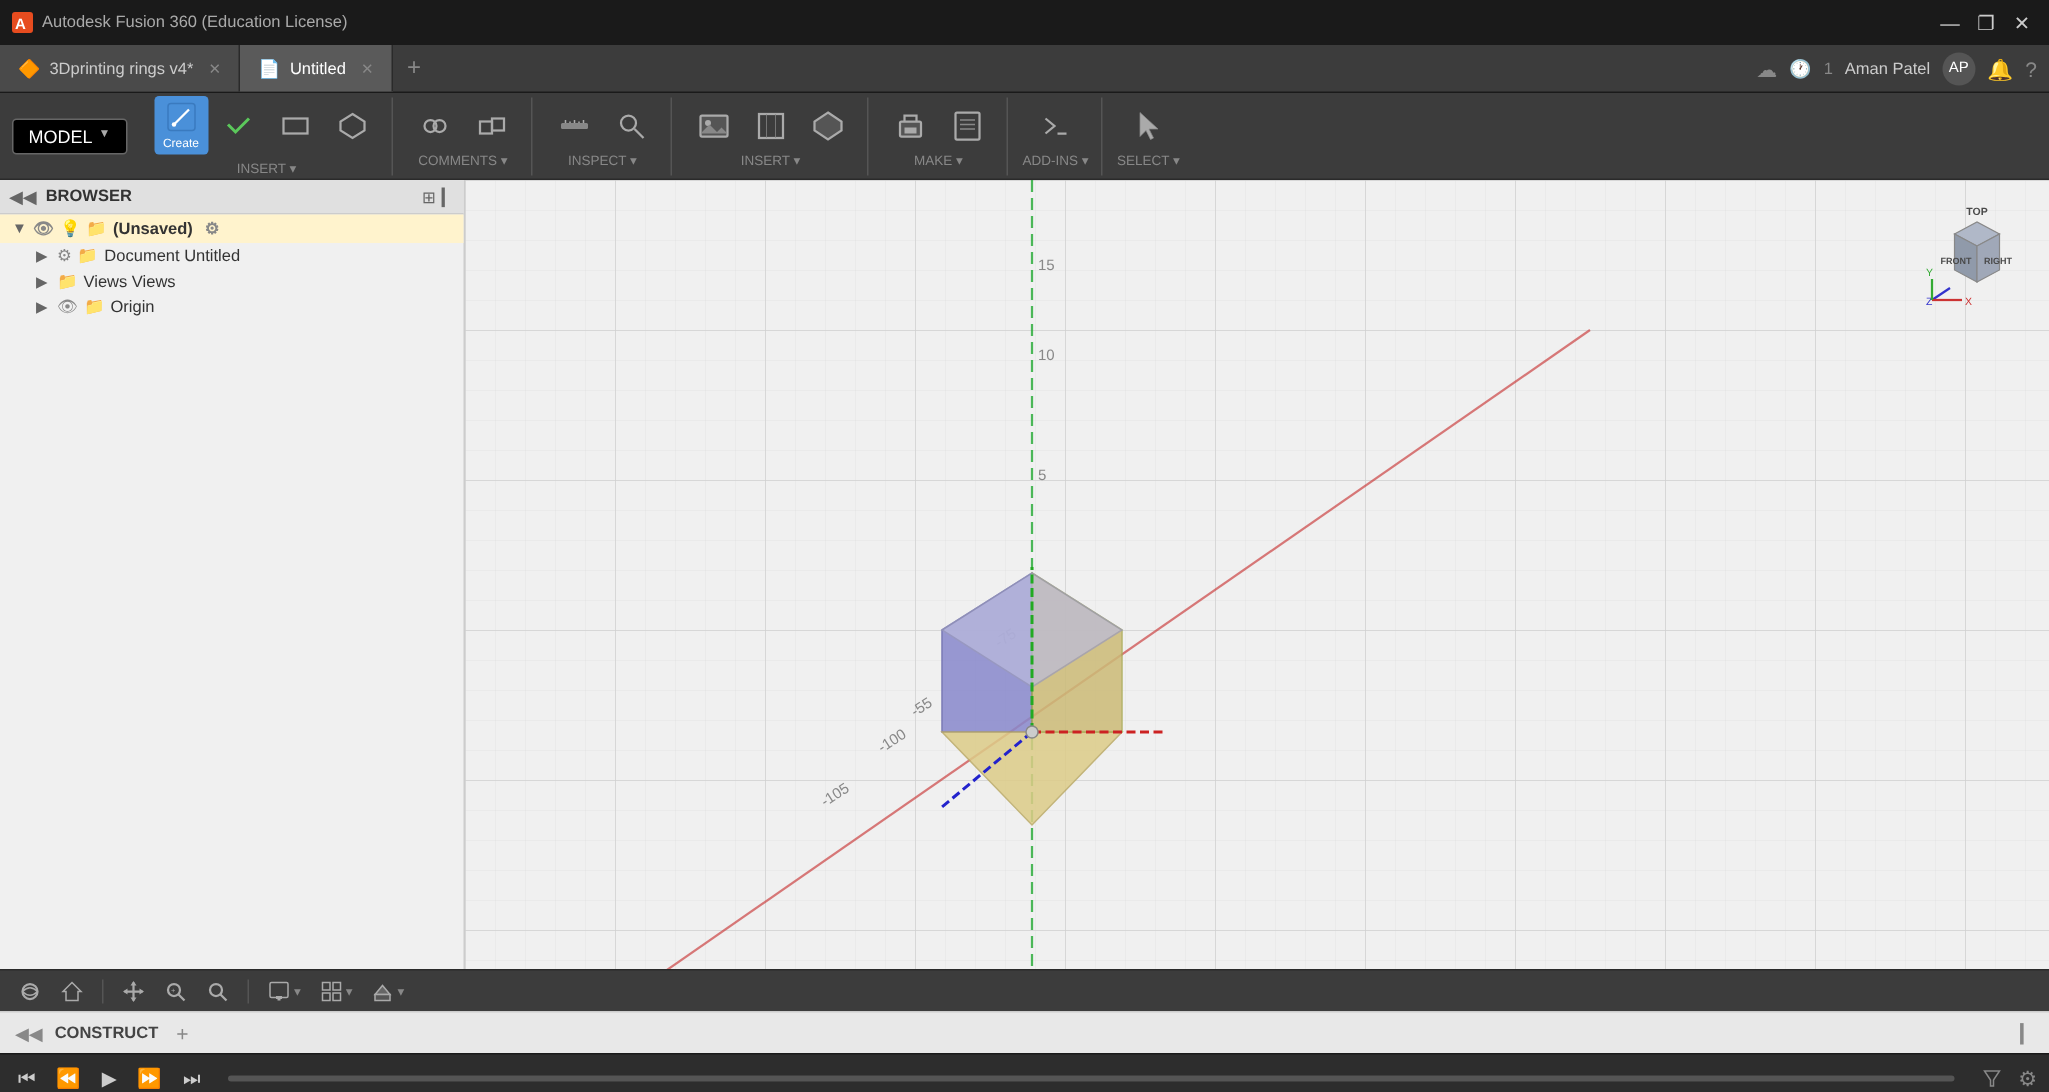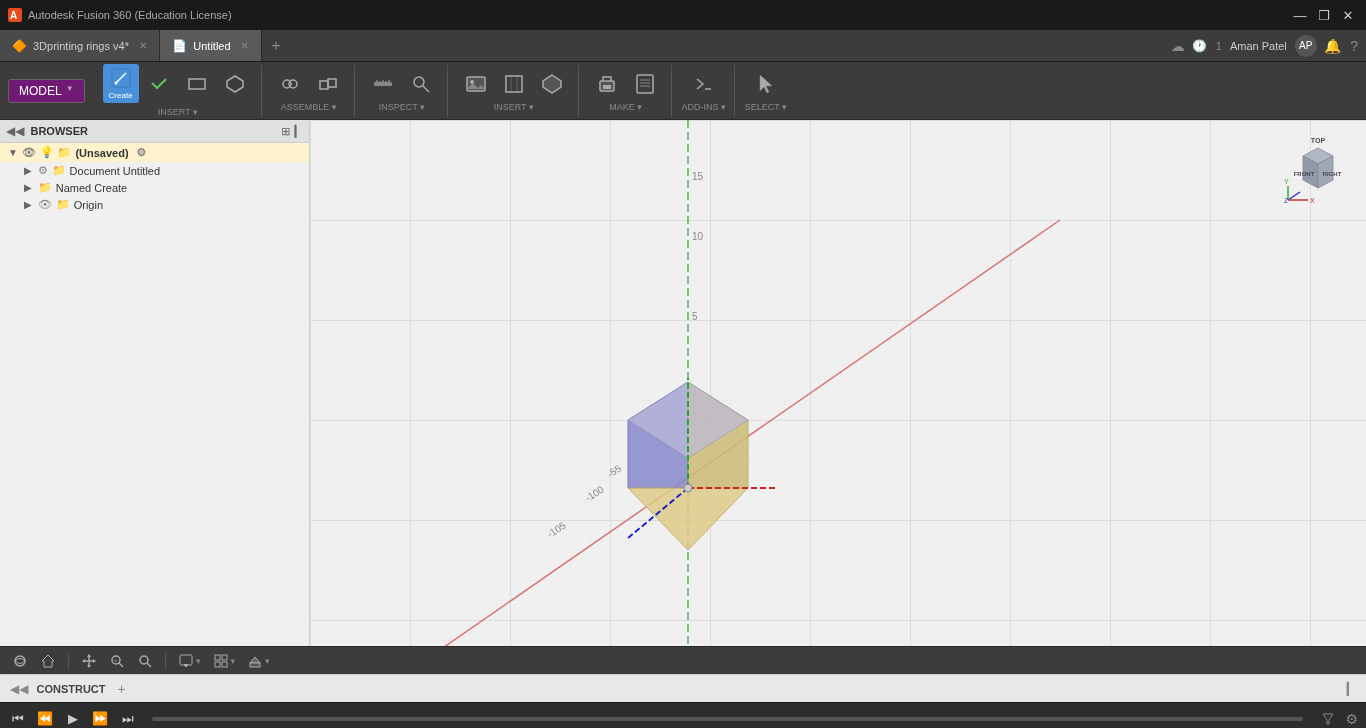--- a/index.html
+++ b/index.html
@@ -88,21 +88,21 @@
       border: none;
       color: #ccc;
       font-size: 9px;
       gap: 2px;
       min-width: 36px;
     }
     .tool-btn.active { background: #4a90d9; color: #fff; }
     .tool-btn svg { width: 22px; height: 22px; }
 
     .model-dropdown {
-      background: #701a75;
+      background: #000000;
       border: 1px solid #666;
       color: #fff;
       padding: 4px 10px;
       border-radius: 3px;
       cursor: pointer;
       font-size: 12px;
       margin-right: 8px;
       display: flex; align-items: flex-start; gap: 4px;
     }
 
@@ -311,21 +311,21 @@
           <circle cx="14" cy="11" r="4" stroke="#aaa" stroke-width="1.5" fill="none"></circle>
         </svg>
       </button>
       <button class="tool-btn">
         <svg viewBox="0 0 22 22" fill="none">
           <rect x="3" y="8" width="8" height="8" stroke="#aaa" stroke-width="1.5" fill="none"></rect>
           <rect x="11" y="6" width="8" height="8" stroke="#aaa" stroke-width="1.5" fill="none"></rect>
         </svg>
       </button>
     </div>
-    <div class="tool-group-label">ASSEMBLE ▾</div>
+    <div class="tool-group-label">COMMENTS ▾</div>
   </div>
 
 
   <div class="tool-group">
     <div class="tool-buttons">
       <button class="tool-btn">
         <svg viewBox="0 0 22 22" fill="none">
           <rect x="2" y="9" width="18" height="4" fill="#888" rx="1"></rect>
           <line x1="5" y1="7" x2="5" y2="9" stroke="#aaa" stroke-width="1"></line>
           <line x1="8" y1="8" x2="8" y2="9" stroke="#aaa" stroke-width="1"></line>
@@ -438,21 +438,21 @@
     <div class="browser-item" style="padding-left:24px;">
       <span class="arrow">▶</span>
       <span style="color:#888;">⚙</span>
       <span style="color:#aaa;">📁</span>
       <span>Document Untitled</span>
     </div>
 
     <div class="browser-item" style="padding-left:24px;">
       <span class="arrow">▶</span>
       <span style="color:#aaa;">📁</span>
-      <span>Named Create</span>
+      <span>Views Views</span>
     </div>
 
     <div class="browser-item" style="padding-left:24px;">
       <span class="arrow">▶</span>
       <span style="color:#888;">👁</span>
       <span style="color:#aaa;">📁</span>
       <span>Origin</span>
     </div>
   </div>
 

